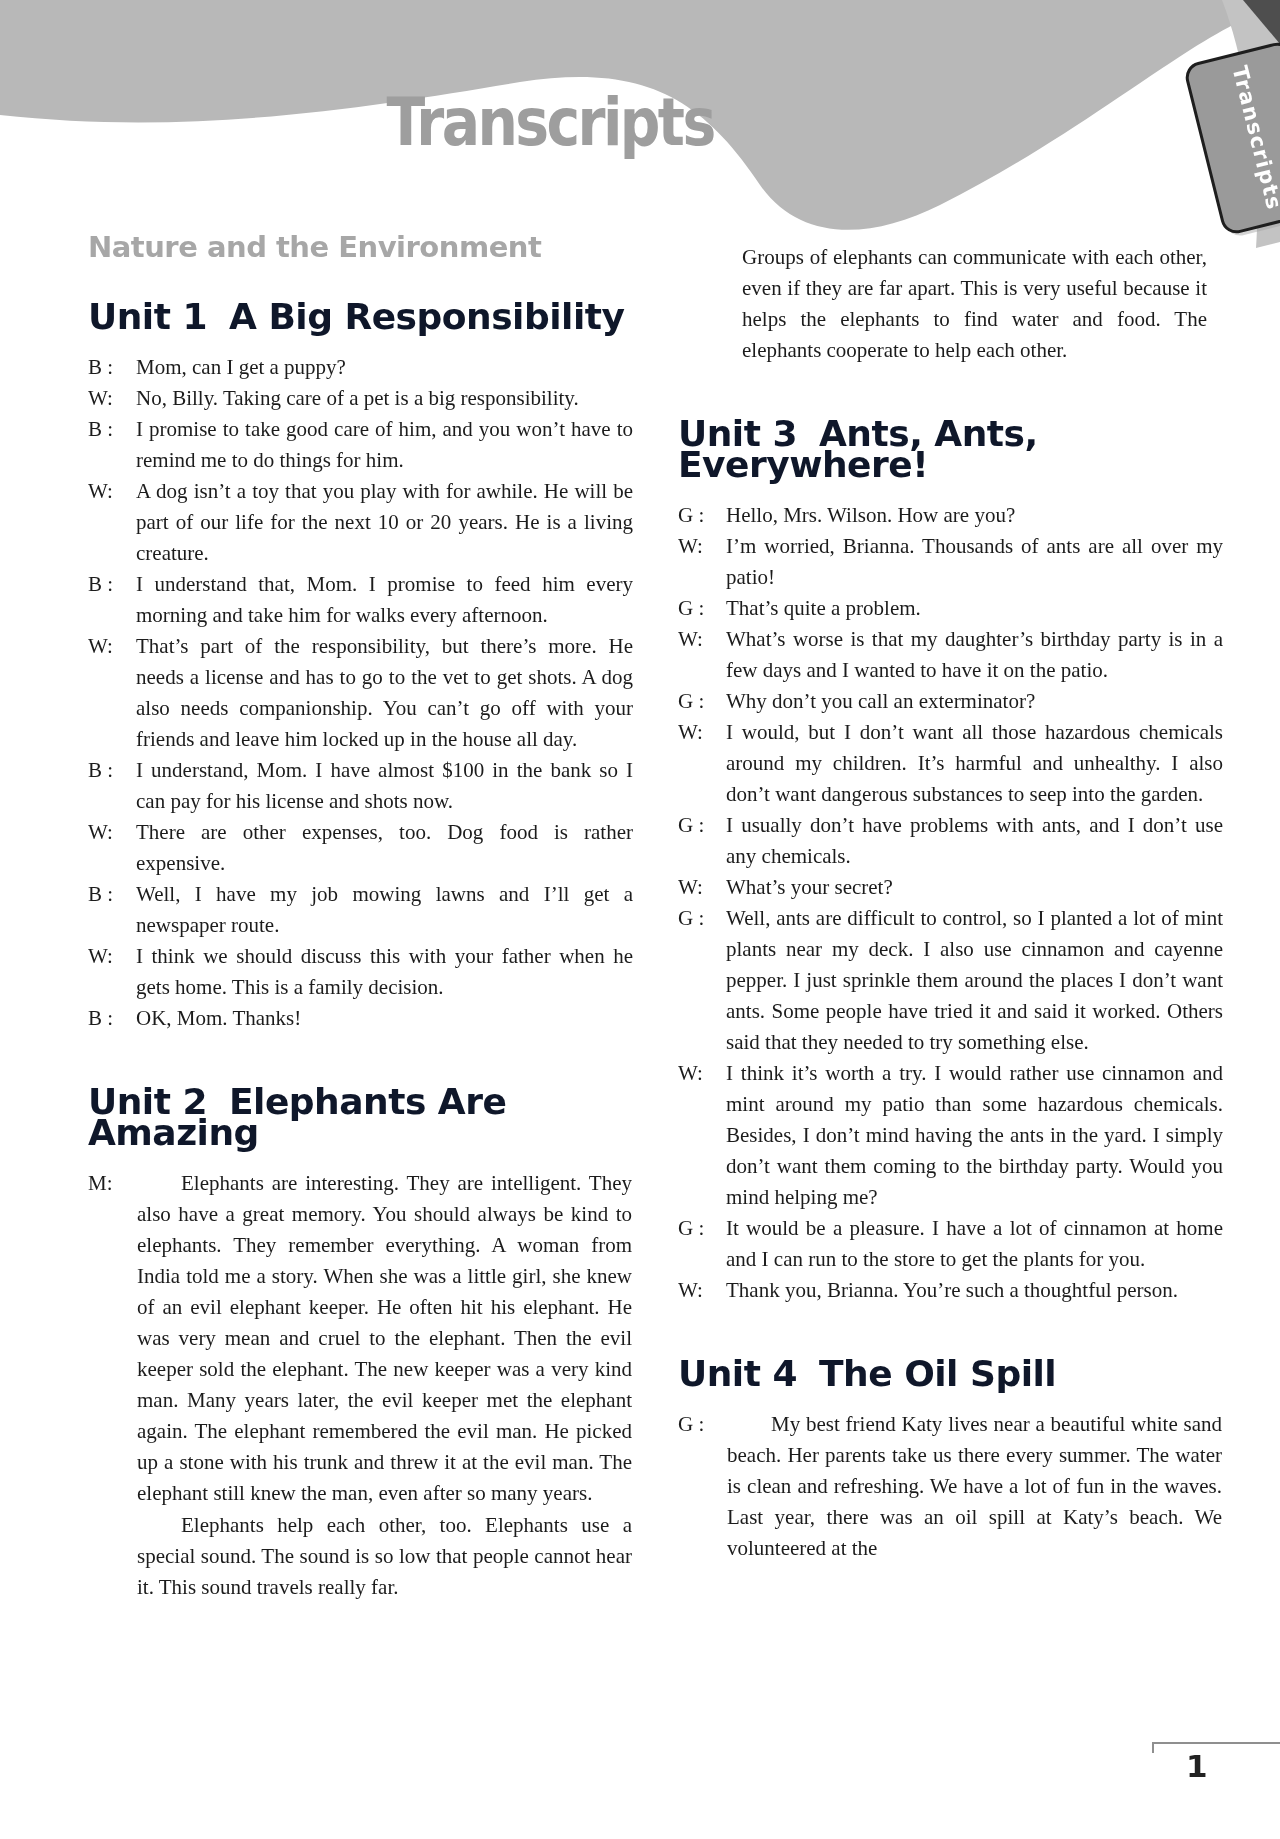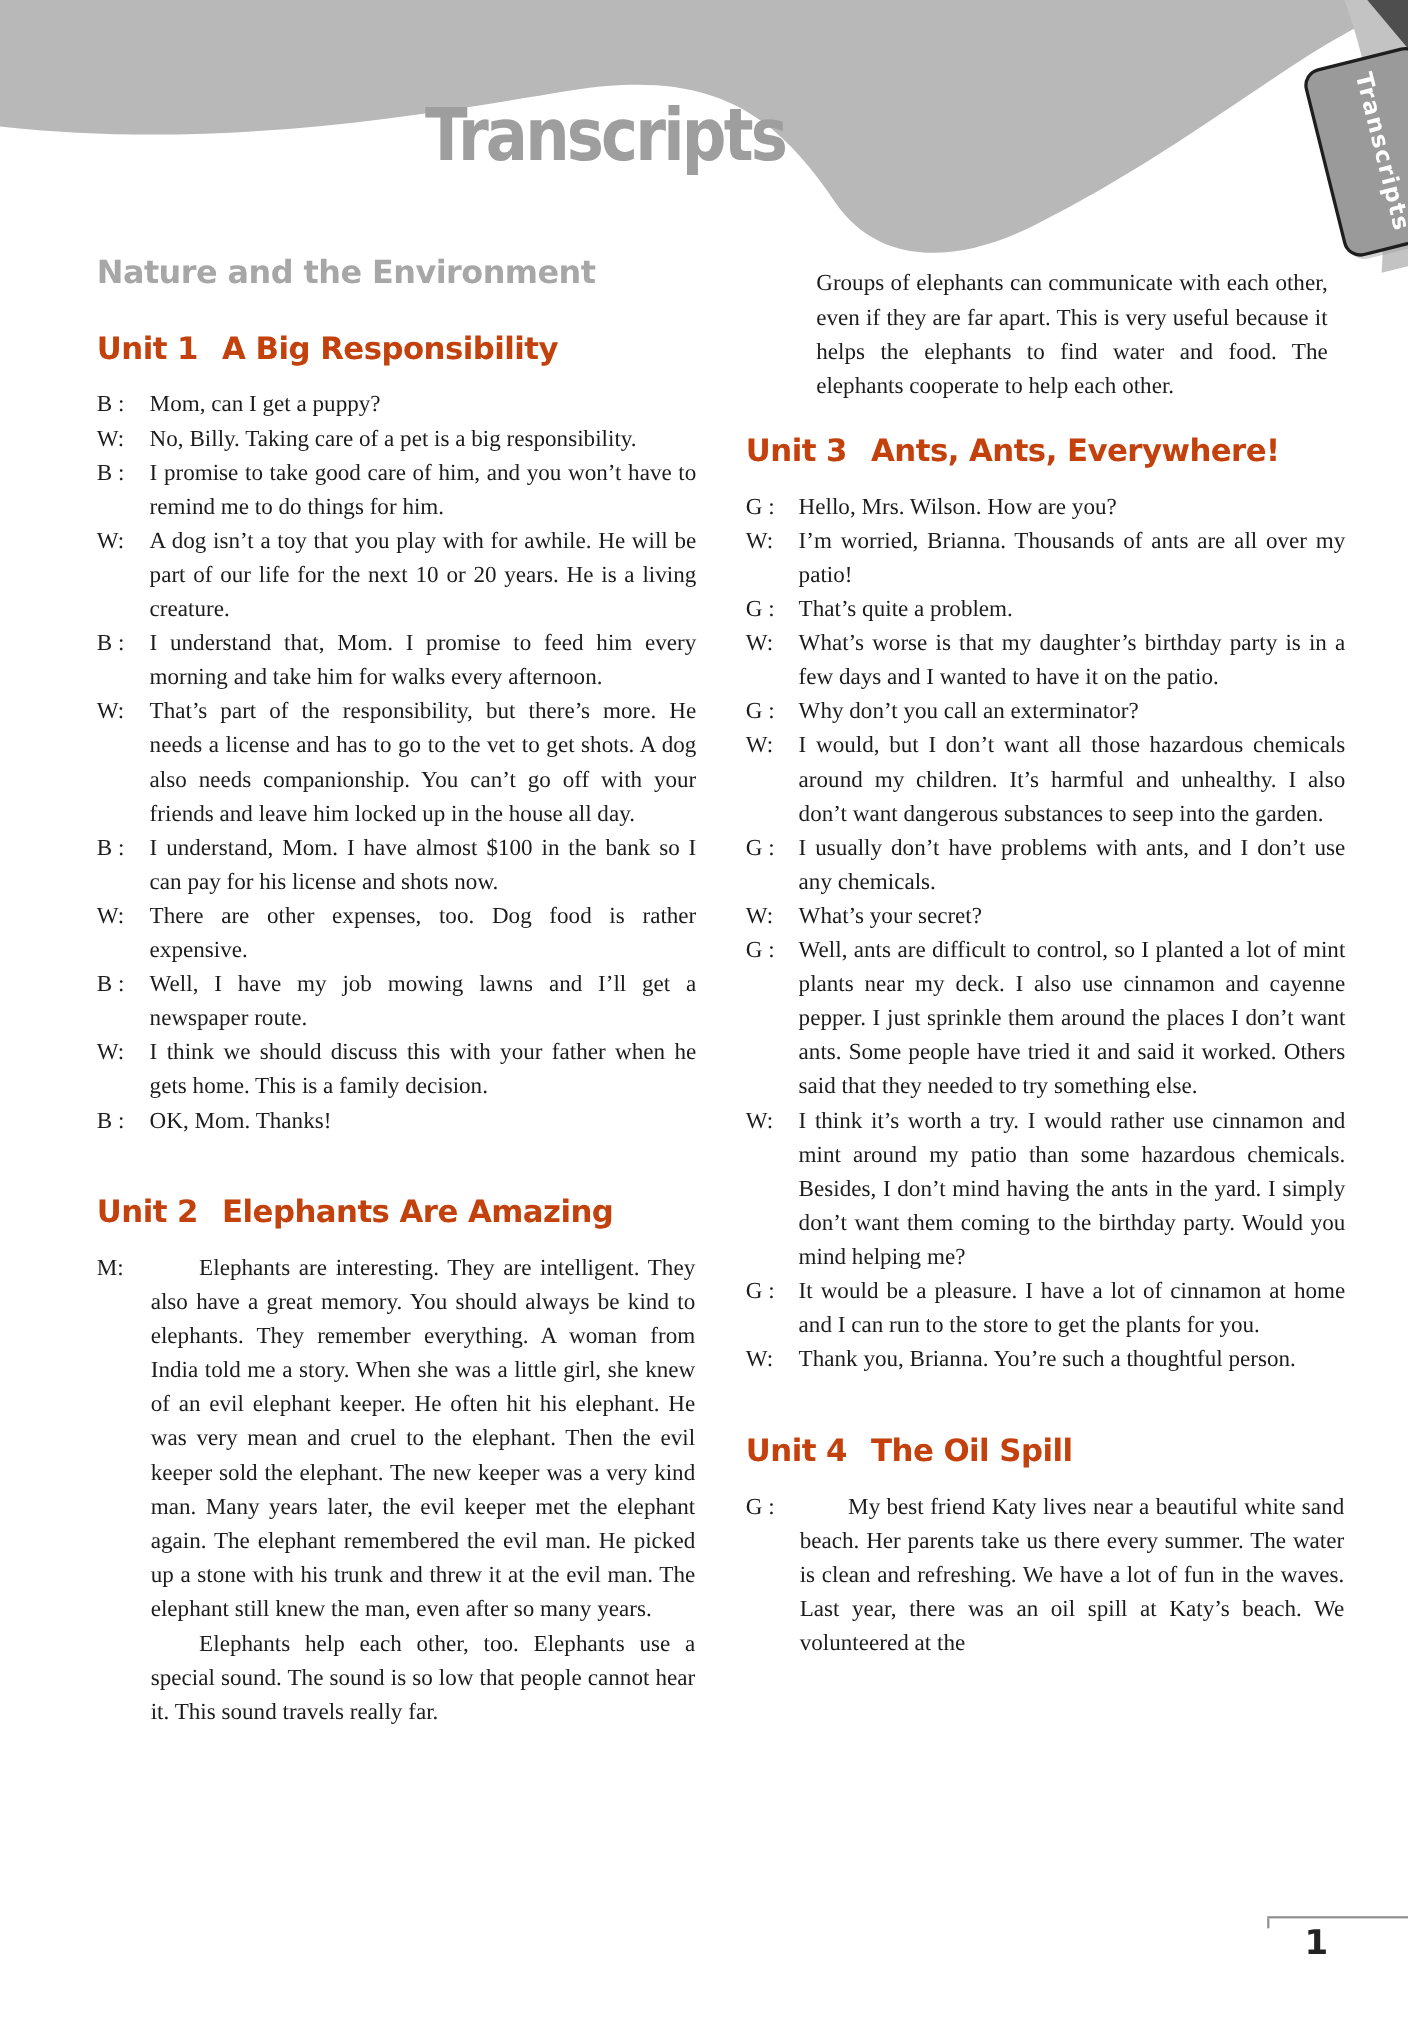--- a/index.html
+++ b/index.html
@@ -56,23 +56,23 @@
     font-family:"DejaVu Sans", sans-serif;
     font-weight:bold;
     font-size:29px;
     letter-spacing:-0.5px;
     color:#a7a7a7;
     margin:0 0 38px 0;
   }
   .unit-heading{
     font-family:"DejaVu Sans", sans-serif;
     font-weight:bold;
-    font-size:28px;
+    font-size:36px;
     letter-spacing:-0.5px;
-    color:#c2410c;
+    color:#0f172a;
     margin:0 0 20px 0;
   }
   .unit-heading .unit-num{margin-right:22px;}
   .unit-section{margin:0 0 52px 0;}
   .unit-section:last-child{margin-bottom:0;}
 
   .dialogue-line{
     position:relative;
     padding-left:48px;
     text-align:justify;
@@ -190,21 +190,21 @@
           </div>
       </div>
     </div>
 
   </div>
 
   <div class="col col-right">
 
     <p class="continuation">Groups of elephants can communicate with each other, even if they are far apart. This is very useful because it helps the elephants to find water and food. The elephants cooperate to help each other.</p>
 
-    <div class="unit-section" style="margin-top:28px;">
+    <div class="unit-section" style="margin-top:52px;">
       <h3 class="unit-heading">
         <span class="unit-num">Unit 3</span><span>Ants, Ants, Everywhere!</span>
       </h3>
       <div>
 
           <div class="dialogue-line">
             <span class="speaker">G :</span><span>Hello, Mrs. Wilson. How are you?</span>
           </div>
 
           <div class="dialogue-line">

